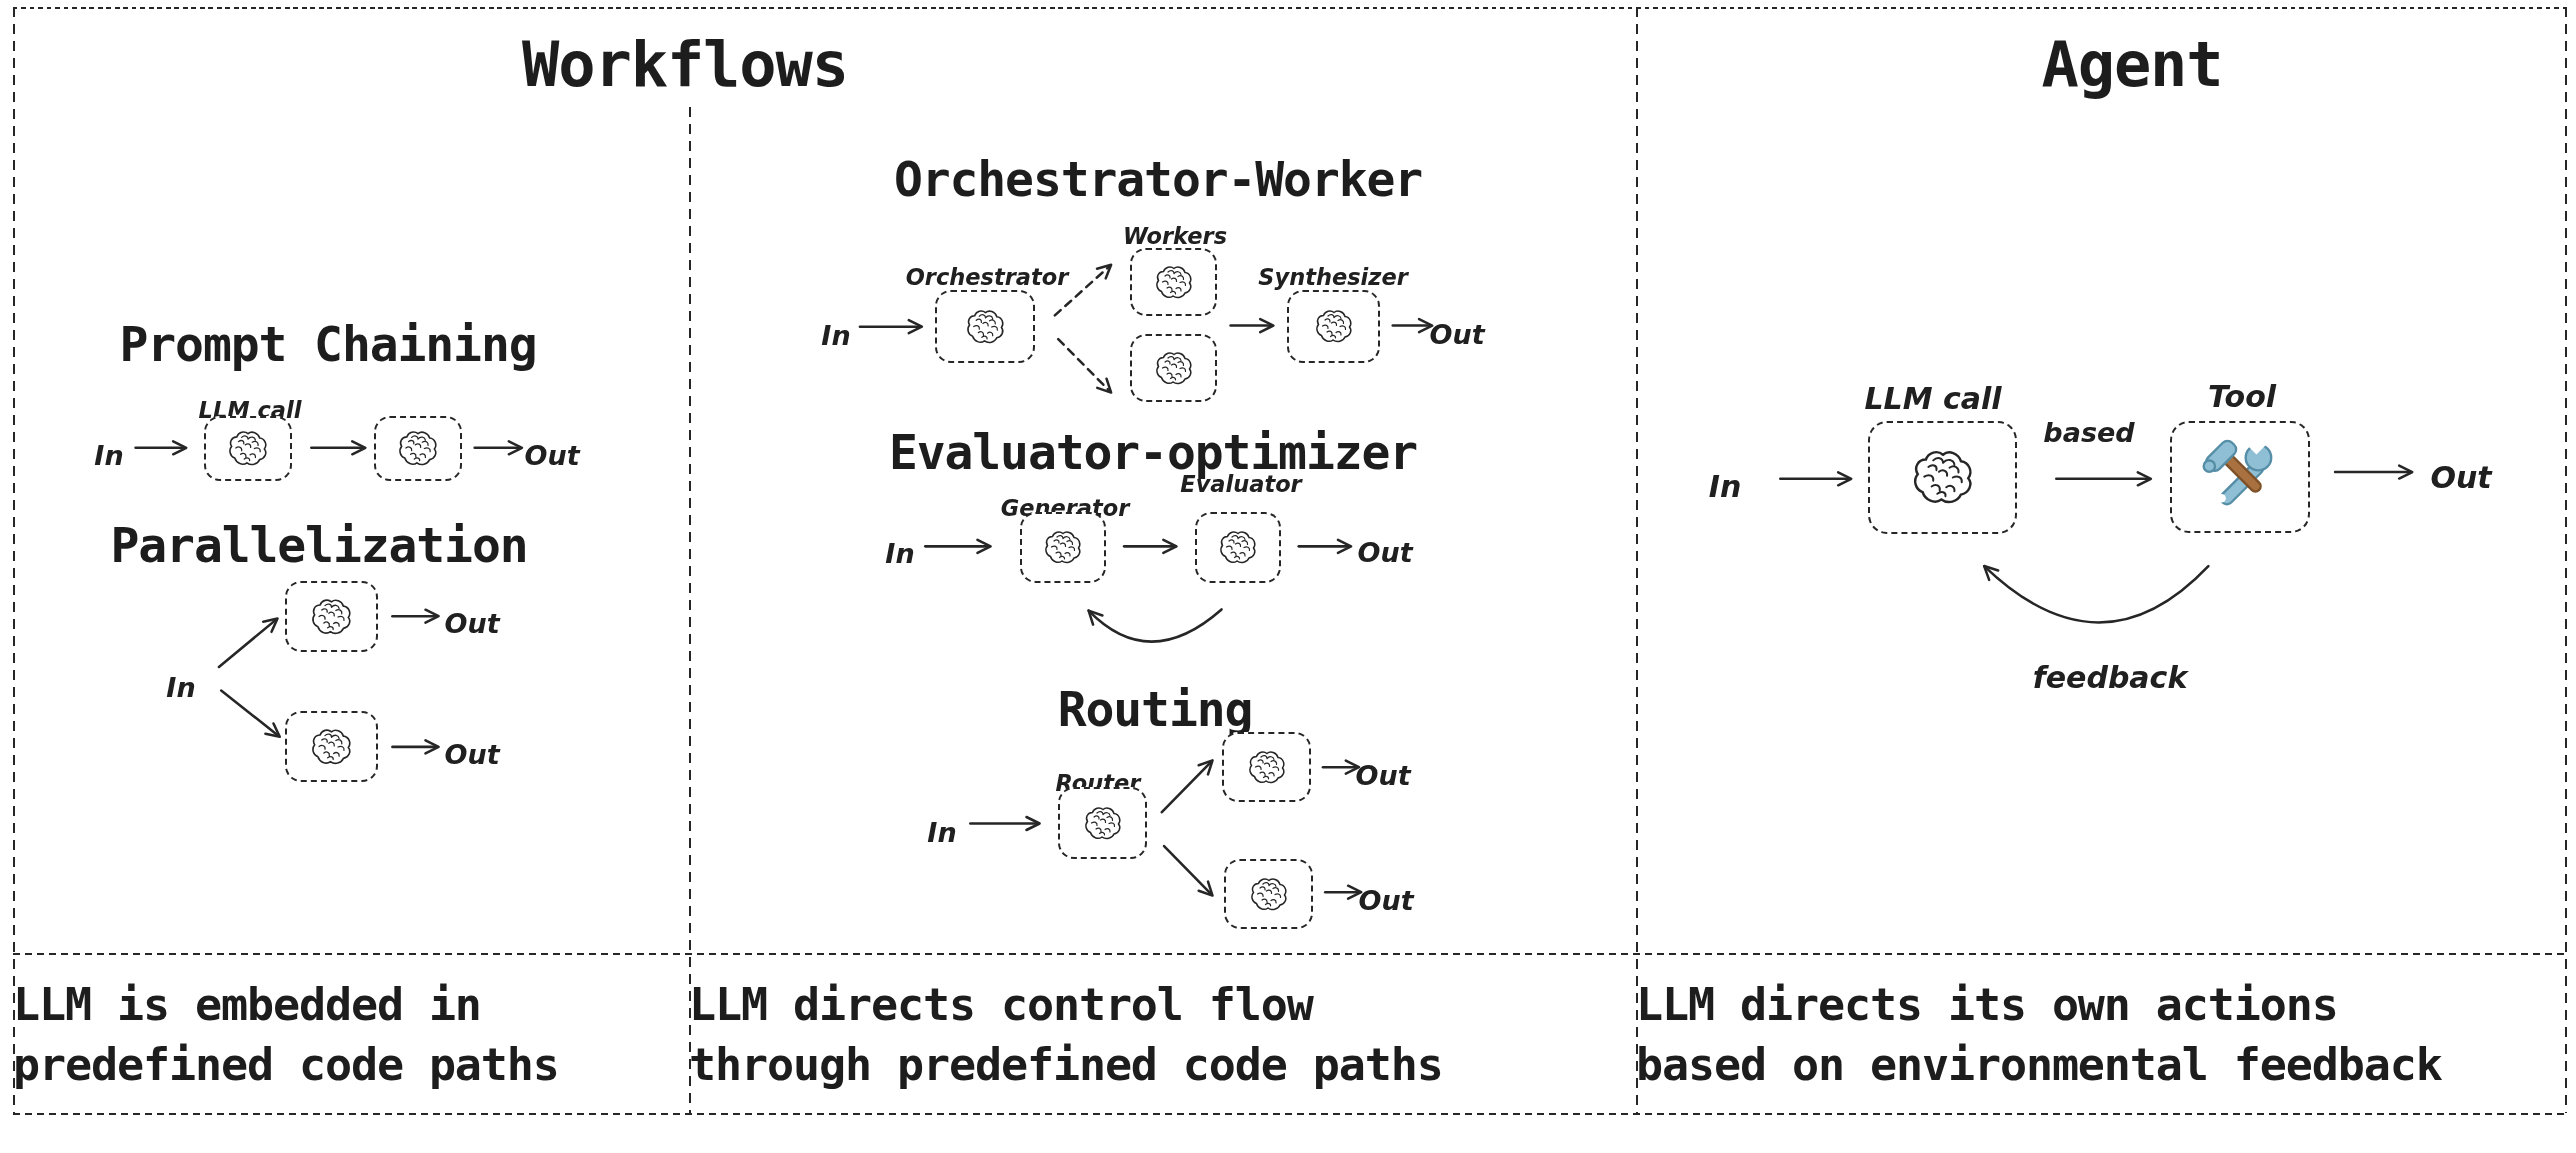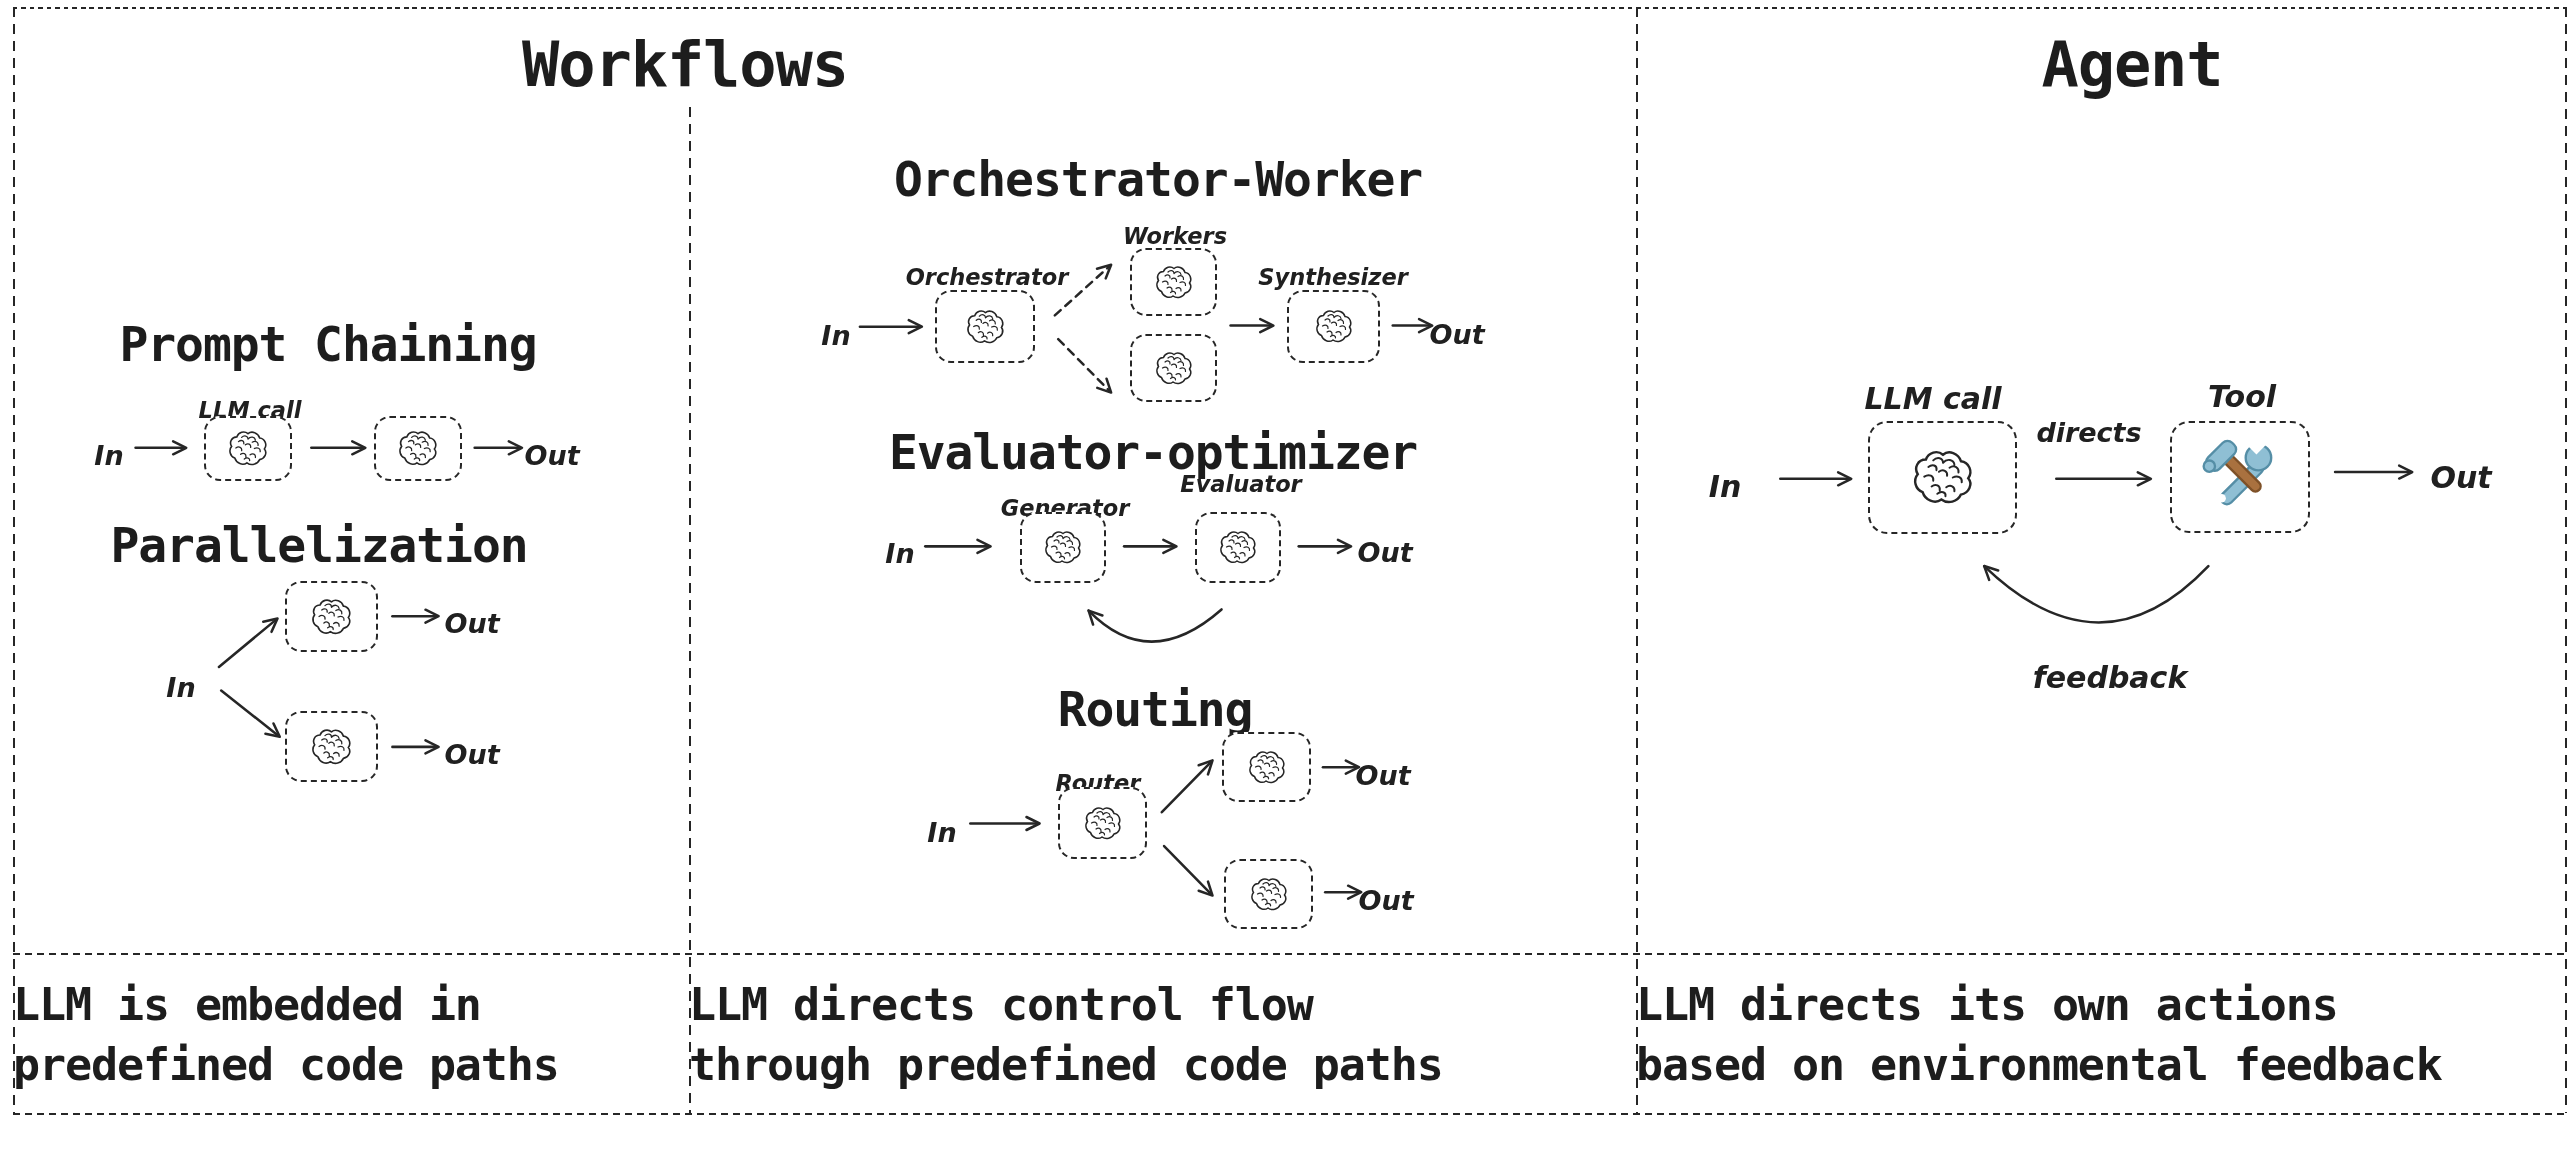--- a/index.html
+++ b/index.html
@@ -269,21 +269,21 @@
   <div class="dbox" style="left:1224px;top:859px;width:89px;height:70px;">
     <svg class="brain-svg" width="42" height="35" viewBox="0 0 74 62">
         <use href="#brain"></use>
       </svg>
   </div>
   <span class="hand mid" style="left:1383px;top:767px;">Out</span>
   <span class="hand mid" style="left:1386px;top:892px;">Out</span>
 
   <span class="hand big" style="left:1933px;top:390px;">LLM call</span>
   <span class="hand big" style="left:2242px;top:388px;">Tool</span>
-  <span class="hand mid" style="left:2089px;top:424px;">directs</span>
+  <span class="hand mid" style="left:2089px;top:424px;">based</span>
   <span class="hand big" style="left:1725px;top:478px;">In</span>
   <div class="dbox" style="left:1868px;top:421px;width:149px;height:113px;border-radius:19px;">
     <svg class="brain-svg" width="66" height="57" viewBox="0 0 118 102">
         <use href="#brain"></use>
       </svg>
   </div>
   <div class="dbox" style="left:2170px;top:421px;width:140px;height:112px;border-radius:19px;">
     <svg class="brain-svg" width="85" height="85" viewBox="0 0 150 150">
         <use href="#tools"></use>
       </svg>

